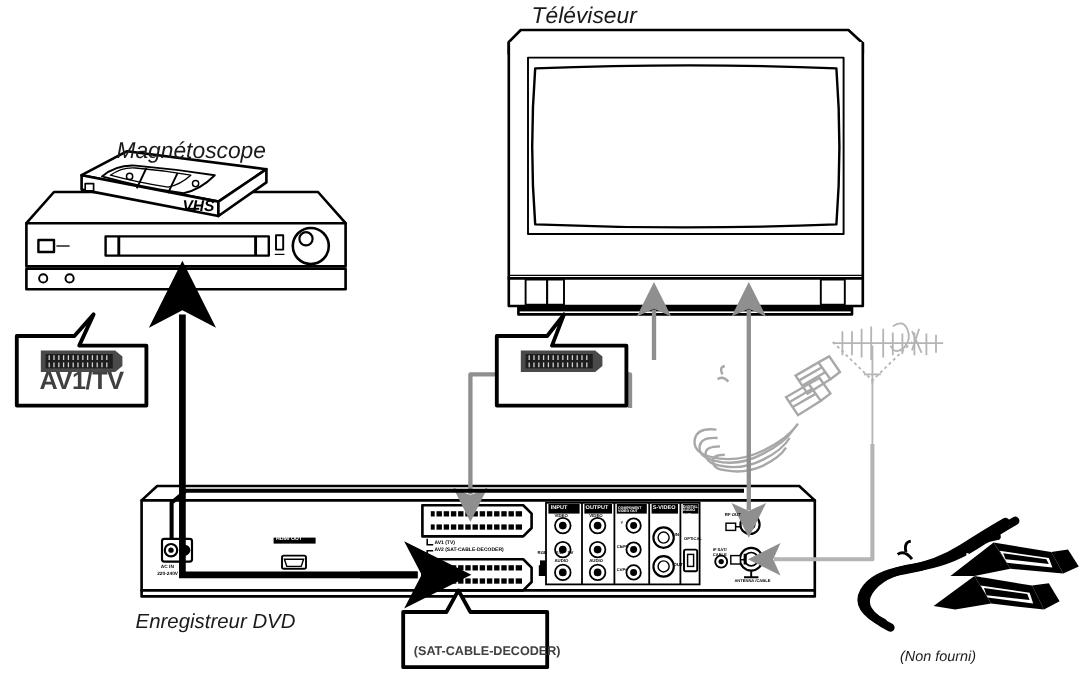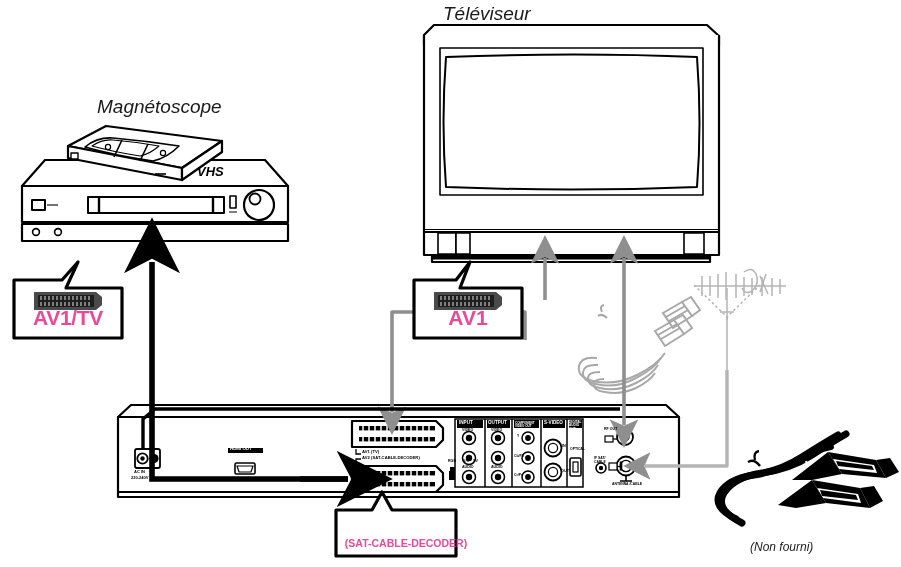--- a/index.html
+++ b/index.html
@@ -2,25 +2,25 @@
 <html><head>
 <meta charset="utf-8">
 <style>
   html,body{margin:0;padding:0;background:#ffffff;}
   body{width:901px;height:567px;overflow:hidden;
        font-family:"Liberation Sans", sans-serif;}
   #stage{position:relative;width:901px;height:567px;background:#fff;}
   #art{position:absolute;left:0;top:0;}
   .lbl{position:absolute;font-style:italic;color:#1a1a1a;white-space:nowrap;}
   .lbl-tv{left:443px;top:3px;font-size:19px;}
-  .lbl-vcr{left:97px;top:96px;font-size:19px;}
+  .lbl-vcr{left:97px;top:116px;font-size:19px;}
   .lbl-dvd{left:113px;top:508px;font-size:17px;}
   .lbl-nf{left:750px;top:540px;font-size:12px;}
   .callout-txt{position:absolute;text-align:center;font-weight:bold;
-               color:#ec4899;white-space:nowrap;font-style:normal;}
+               color:#404040;white-space:nowrap;font-style:normal;}
   .c-av1tv{left:16px;top:306px;width:104px;font-size:21px;letter-spacing:-0.3px;}
   .c-av1{left:416px;top:306px;width:104px;font-size:21px;}
   .c-av2{left:335px;top:514px;width:120px;font-size:20px;}
   .c-av2sub{left:338px;top:537px;width:136px;font-size:10.5px;font-weight:bold;}
   .tiny{position:absolute;color:#000;font-weight:bold;white-space:nowrap;
         font-style:normal;line-height:1;}
 </style>
 </head>
 <body>
 
@@ -421,28 +421,28 @@
     <path d="M791,486 l6,22 M798,484 l6,22 M805,482 l6,22" fill="none" stroke="#fff" stroke-width="2"></path>
     <path d="M792,480 L828,452 L842,474 L812,480 Z" fill="#000"></path>
     <path d="M778,505 L812,480 L826,503 L796,508 Z" fill="#000"></path>
 
     <path d="M760,466 q-6,-8 -12,-4 M755,460 q-2,-8 4,-9" fill="none" stroke="#000" stroke-width="2.4"></path>
   </g>
 </svg>
 
 <div class="lbl lbl-tv">Téléviseur</div>
 <div class="lbl lbl-vcr">Magnétoscope</div>
+<div class="lbl lbl-dvd">Enregistreur DVD</div>
 <div class="lbl lbl-nf">(Non fourni)</div>
 
 <div class="callout-txt c-av1tv">AV1/TV</div>
-<div class="callout-txt c-av1">AV1</div>
 <div class="callout-txt c-av2sub">(SAT-CABLE-DECODER)</div>
 
 <div class="tiny" style="left:152px;top:165px;font-size:13px;font-weight:bold;
-     font-style:italic;margin-left:45px;">VHS</div>
+     font-style:italic;">VHS</div>
 
 <div class="tiny" style="left:362px;top:450px;font-size:4.2px;">AV1 (TV)</div>
 <div class="tiny" style="left:362px;top:456px;font-size:4.2px;">AV2 (SAT-CABLE-DECODER)</div>
 <div class="tiny" style="left:134px;top:470px;font-size:4px;">AC IN</div>
 <div class="tiny" style="left:131px;top:476px;font-size:4px;">220-240V</div>
 <div class="tiny" style="left:230px;top:447px;font-size:4.4px;color:#fff;">HDMI OUT</div>
 
 <div class="tiny" style="left:459px;top:421px;font-size:4.6px;color:#fff;">INPUT</div>
 <div class="tiny" style="left:488px;top:421px;font-size:4.6px;color:#fff;">OUTPUT</div>
 <div class="tiny" style="left:515px;top:421.5px;font-size:3px;color:#fff;width:24px;

